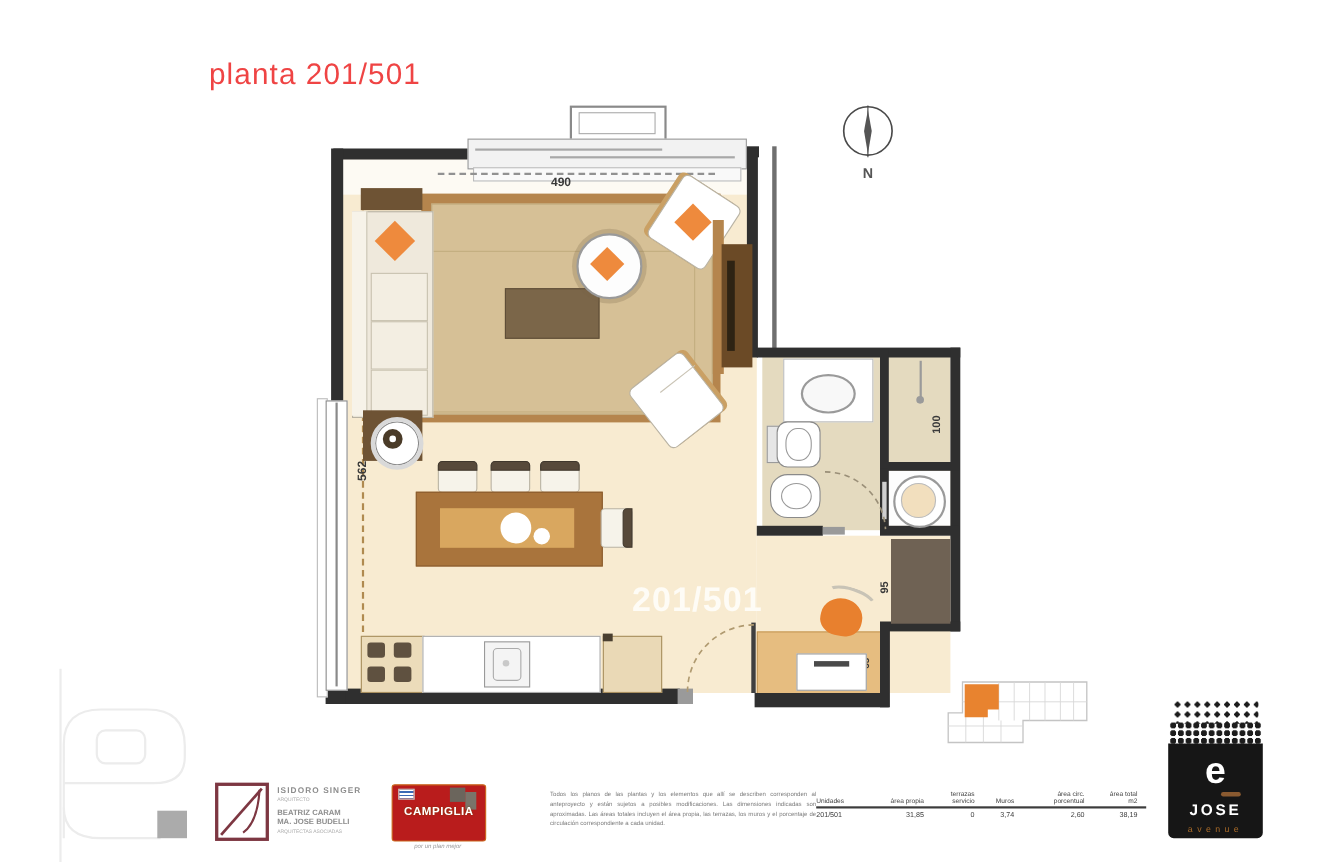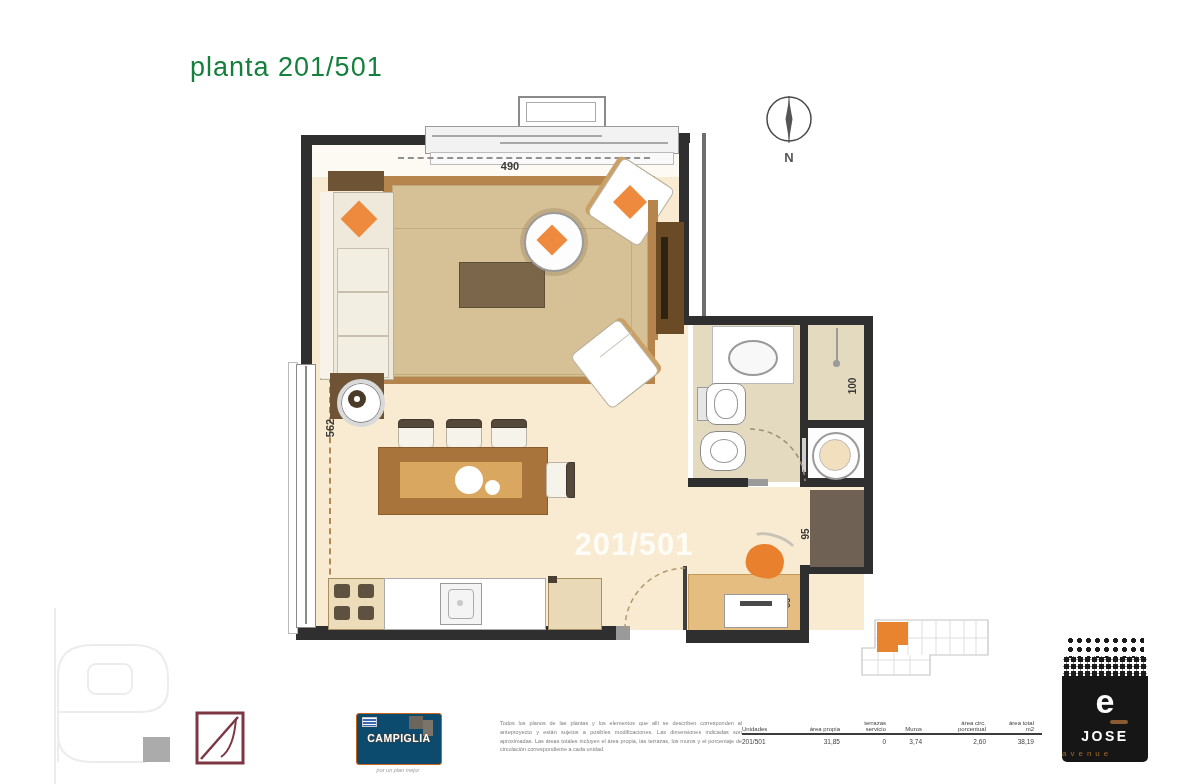--- a/index.html
+++ b/index.html
@@ -6,34 +6,34 @@
   #page{position:relative;width:1200px;height:784px;background:#ffffff;overflow:hidden;
         font-family:"Liberation Sans",sans-serif;}
   .abs{position:absolute;}
   .wall{position:absolute;background:#2f2f2f;}
   .gwall{position:absolute;background:#6f6f6f;}
   .dim{position:absolute;font-size:11px;font-weight:bold;color:#3a3a3a;white-space:nowrap;
        transform:translate(-50%,-50%);}
   .dim.v{transform:translate(-50%,-50%) rotate(-90deg);}
   .dim.s10{font-size:10px;}
   .dim.s9{font-size:9px;}
-  #title{position:absolute;left:190px;top:52px;font-size:27px;color:#15803d;letter-spacing:1px;}
+  #title{position:absolute;left:190px;top:52px;font-size:27px;color:#ef4444;letter-spacing:1px;}
   .dashH{position:absolute;border-top:2px dashed #919191;}
   .dashV{position:absolute;border-left:2px dashed #b08a50;}
   .furn{position:absolute;}
   .chair{position:absolute;width:34px;height:27px;background:#f6f3ea;border:1px solid #b9b3a4;
          border-radius:4px;}
   .chair .cb{position:absolute;left:-1px;top:-1px;width:34px;height:7px;background:#57493a;
          border-radius:4px 4px 0 0;border:1px solid #40372c;}
   .diam{position:absolute;background:#ee8a3d;transform:rotate(45deg);}
   #unitlabel{position:absolute;left:634px;top:545px;transform:translate(-50%,-50%);
      font-size:31px;font-weight:bold;color:#fffdf8;letter-spacing:1px;opacity:.95;}
   
   .arc-line{font-family:"Liberation Sans",sans-serif;color:#8d8d8d;}
-  #campiglia-box{position:absolute;left:356px;top:713px;width:84px;height:50px;background:#0c4a6e;
+  #campiglia-box{position:absolute;left:356px;top:713px;width:84px;height:50px;background:#b91c1c;
      border:1px solid #c9641b;border-radius:3px;}
   #campiglia-name{position:absolute;left:0;top:18px;width:84px;text-align:center;color:#fff;
      font-weight:bold;font-size:10.5px;letter-spacing:.5px;text-shadow:0 0 2px #7a3a00;}
   #disclaimer{position:absolute;left:500px;top:719px;width:242px;font-size:5.5px;line-height:1.6;
      color:#7c7c7c;text-align:justify;}
   #areas-table{position:absolute;left:742px;top:716px;width:300px;font-size:6px;color:#3f3f3f;}
   #areas-table .hrow,#areas-table .vrow{display:flex;}
   #areas-table .th{white-space:pre-line;display:flex;flex-direction:column;justify-content:flex-end;
      min-height:16px;font-size:6px;}
   #areas-table .rule{border-top:2px solid #3c3c3c;margin-top:1px;}
@@ -53,21 +53,21 @@
      background-image:radial-gradient(circle,#1c1c1c 2.9px,transparent 3.1px);
      background-size:7px 7px;}
   #etower .box{position:absolute;left:0;top:40px;width:86px;height:86px;background:#161616;
      border-radius:0 0 5px 5px;}
   #etower .e{position:absolute;left:0;top:46px;width:86px;text-align:center;color:#fff;
      font-size:34px;font-weight:bold;}
   #etower .sw{position:absolute;left:48px;top:84px;width:18px;height:4px;background:#8a5a30;
      border-radius:2px;}
   #etower .tw{position:absolute;left:0;top:92px;width:86px;text-align:center;color:#fff;
      font-size:14px;font-weight:bold;letter-spacing:2.5px;}
-  #etower .av{position:absolute;left:0;top:113px;width:86px;text-align:left;color:#a86a28;
+  #etower .av{position:absolute;left:0;top:113px;width:86px;text-align:center;color:#a86a28;
      font-size:8px;letter-spacing:4px;}
 </style>
 </head>
 <body>
 
 <div id="page">
 
   <div id="title">planta 201/501</div>
 
   <div class="abs" style="left:311px;top:145px;width:377px;height:485px;background:#f8ebd1;"></div>
@@ -228,20 +228,27 @@
     </g>
     <rect x="143" y="737" width="27" height="25" fill="#ababab"></rect>
 
     <g stroke="#7d3742" fill="none">
       <rect x="197" y="713" width="46" height="50" stroke-width="3"></rect>
       <line x1="201" y1="759" x2="238" y2="717" stroke-width="2.5"></line>
       <path d="M 236 718 Q 234 748 221 757" stroke-width="2"></path>
     </g>
   </svg>
 
+  <div class="abs" style="left:252px;top:714px;width:110px;">
+    <div class="arc-line" style="font-size:7.5px;font-weight:bold;letter-spacing:1px;">ISIDORO SINGER</div>
+    <div class="arc-line" style="font-size:4.5px;color:#ababab;margin-top:1px;">ARQUITECTO</div>
+    <div class="arc-line" style="font-size:7px;font-weight:bold;margin-top:7px;">BEATRIZ CARAM</div>
+    <div class="arc-line" style="font-size:7px;font-weight:bold;margin-top:1px;">MA. JOSE BUDELLI</div>
+    <div class="arc-line" style="font-size:4.5px;color:#ababab;margin-top:2px;">ARQUITECTAS ASOCIADAS</div>
+  </div>
 
   <div id="campiglia-box">
     <div class="abs" style="left:5px;top:3px;width:13px;height:8px;background:repeating-linear-gradient(#fff 0 1.5px,#3a6ab5 1.5px 3px);border:0.5px solid #c9c9c9;"></div>
     <div class="abs" style="left:52px;top:2px;width:14px;height:13px;background:#6b655c;"></div>
     <div class="abs" style="left:66px;top:6px;width:10px;height:16px;background:#7a746a;"></div>
     <div id="campiglia-name">CAMPIGLIA</div>
   </div>
   <div class="abs" style="left:356px;top:767px;width:84px;text-align:center;font-size:5.5px;font-style:italic;color:#9a9a9a;">por un plan mejor</div>
 
   <div id="disclaimer">Todos los planos de las plantas y los elementos que allí se describen corresponden al anteproyecto y están sujetos a posibles modificaciones. Las dimensiones indicadas son aproximadas. Las áreas totales incluyen el área propia, las terrazas, los muros y el porcentaje de circulación correspondiente a cada unidad.</div>

